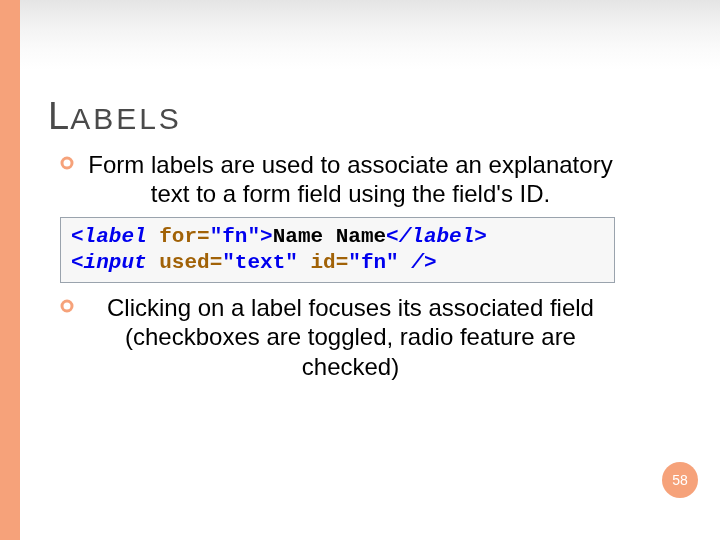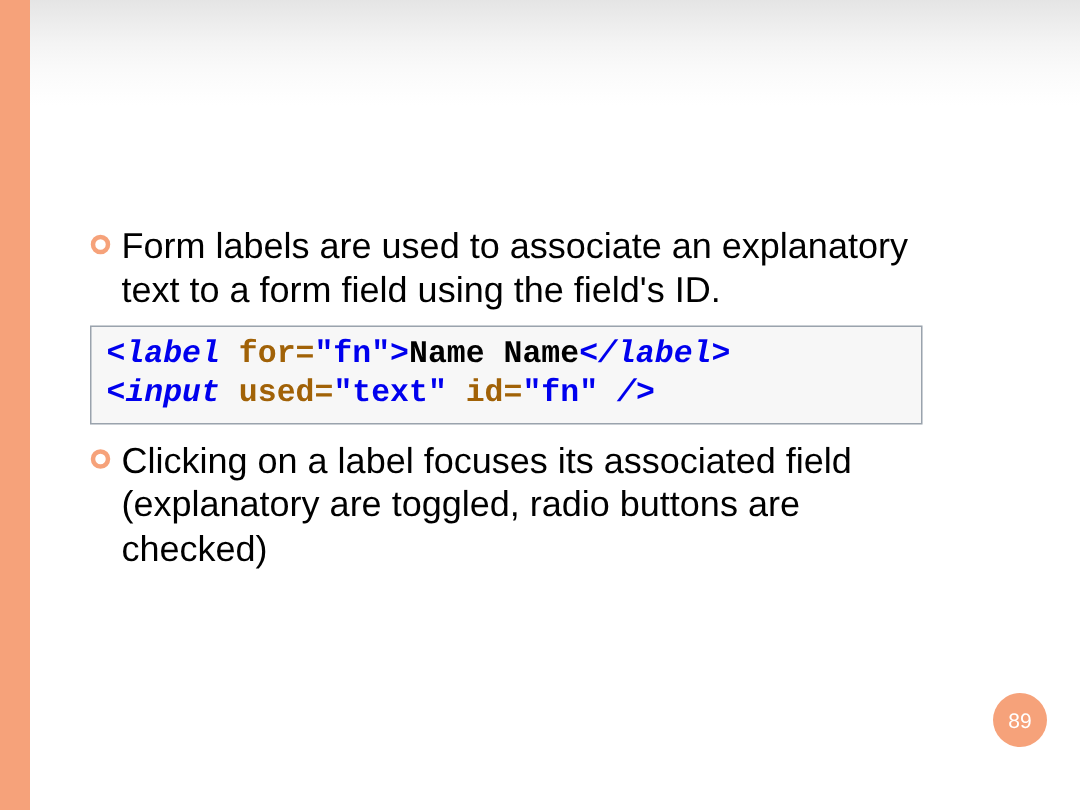--- a/index.html
+++ b/index.html
@@ -38,20 +38,21 @@
     position: absolute;
     left: 60px;
     top: 150px;
     width: 560px;
     color: #000;
   }
   .bullet {
     display: flex;
     align-items: flex-start;
     margin-bottom: 6px;
+    text-align: center;
   }
   .bullet-icon {
     flex: 0 0 auto;
     margin-right: 7px;
     margin-top: 6px;
   }
   .bullet-icon svg { display: block; }
   .bullet-text {
     font-size: 24px;
     line-height: 1.22;
@@ -89,20 +90,23 @@
     justify-content: center;
   }
 </style>
 </head>
 <body>
 
 <div class="slide">
   <div class="left-bar"></div>
   <div class="top-gradient"></div>
 
+  <div class="title">
+    <span class="cap">L</span><span>ABELS</span>
+  </div>
 
   <div class="content">
 
     <div class="bullet">
       <span class="bullet-icon">
         <svg width="14" height="14" viewBox="0 0 14 14">
             <circle cx="7" cy="7" r="5" fill="none" stroke="#f6a27a" stroke-width="3"></circle>
           </svg>
       </span>
       <span class="bullet-text">Form labels are used to associate an explanatory text to a form field using the field's ID.</span>
@@ -112,22 +116,22 @@
       <div class="code-line"><span class="c-tag">&lt;label</span><span class="c-attr"> for=</span><span class="c-val">"fn"</span><span class="c-tag">&gt;</span><span class="c-text">Name Name</span><span class="c-tag">&lt;/label&gt;</span></div>
       <div class="code-line"><span class="c-tag">&lt;input</span><span class="c-attr"> used=</span><span class="c-val">"text"</span><span class="c-attr"> id=</span><span class="c-val">"fn"</span><span class="c-tag"> /&gt;</span></div>
     </div>
 
     <div class="bullet">
       <span class="bullet-icon">
         <svg width="14" height="14" viewBox="0 0 14 14">
             <circle cx="7" cy="7" r="5" fill="none" stroke="#f6a27a" stroke-width="3"></circle>
           </svg>
       </span>
-      <span class="bullet-text">Clicking on a label focuses its associated field (explanatory are toggled, radio buttons are checked)</span>
+      <span class="bullet-text">Clicking on a label focuses its associated field (checkboxes are toggled, radio feature are checked)</span>
     </div>
 
 
   </div>
 
   <div class="page-num">
-    <span>89</span>
+    <span>58</span>
   </div>
 </div>
 
 </body></html>

